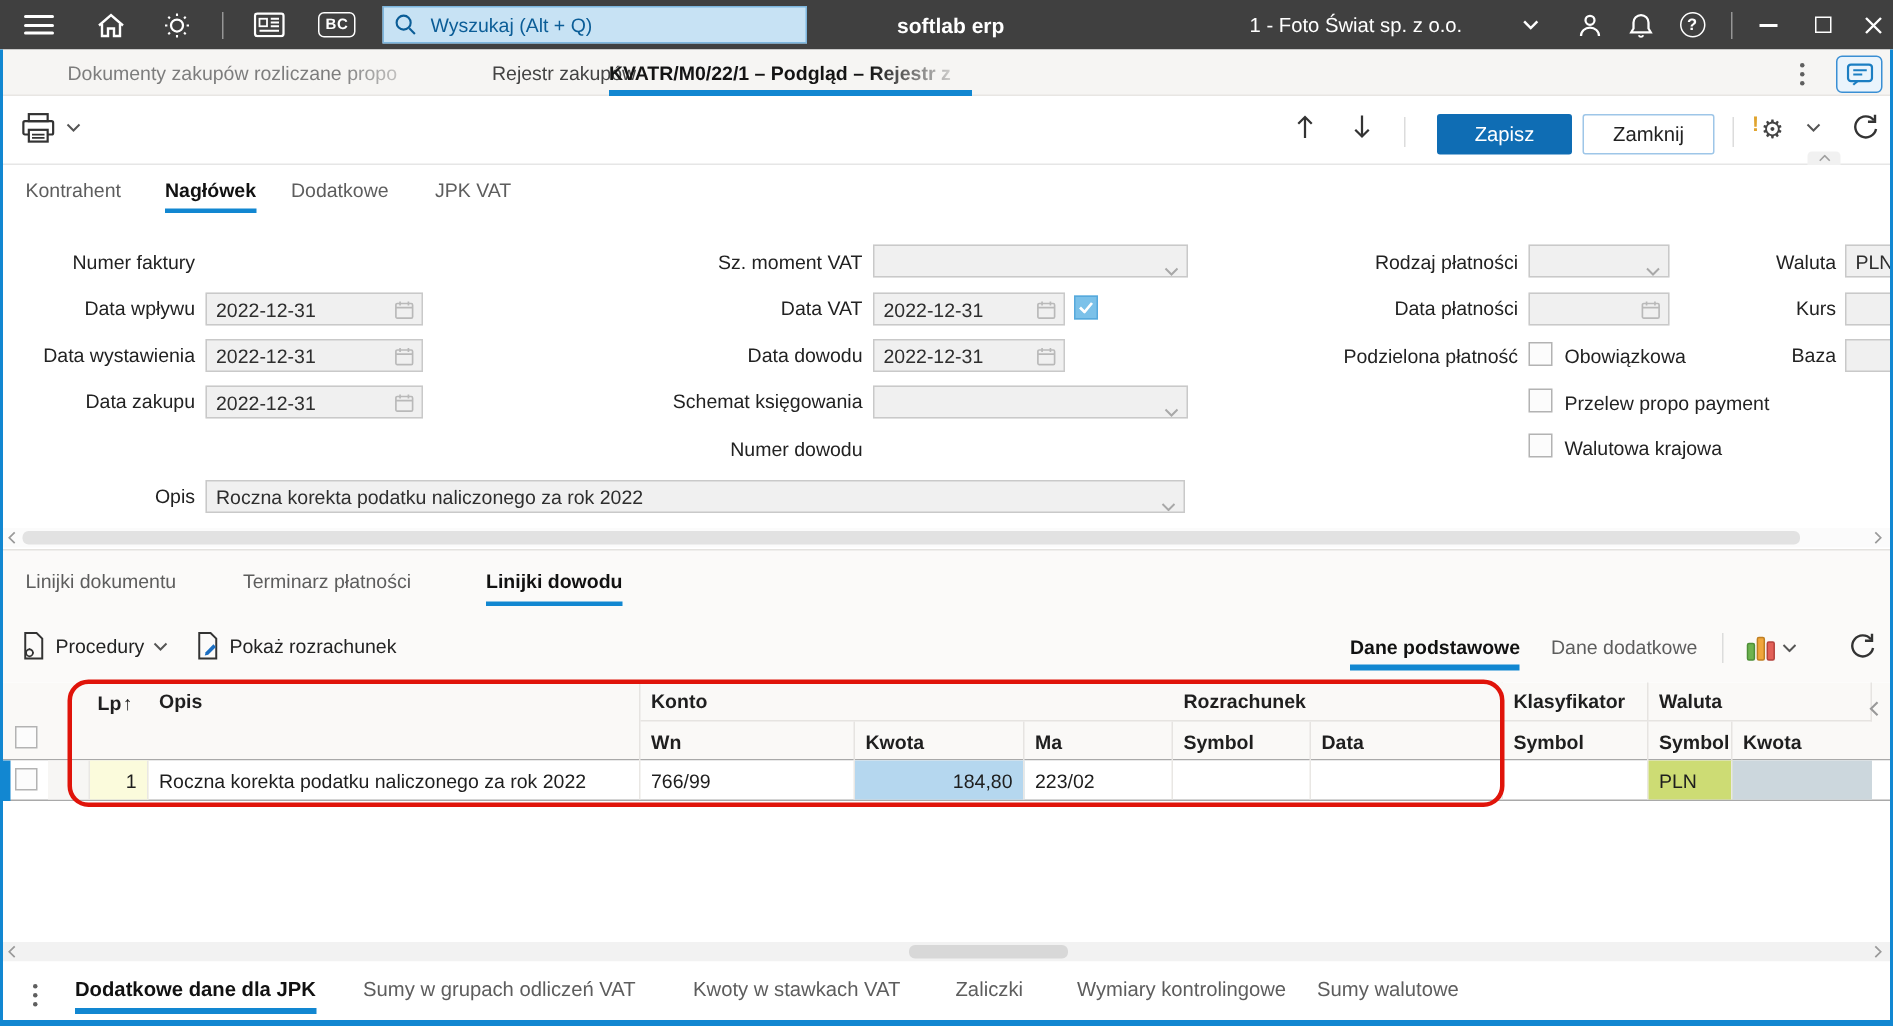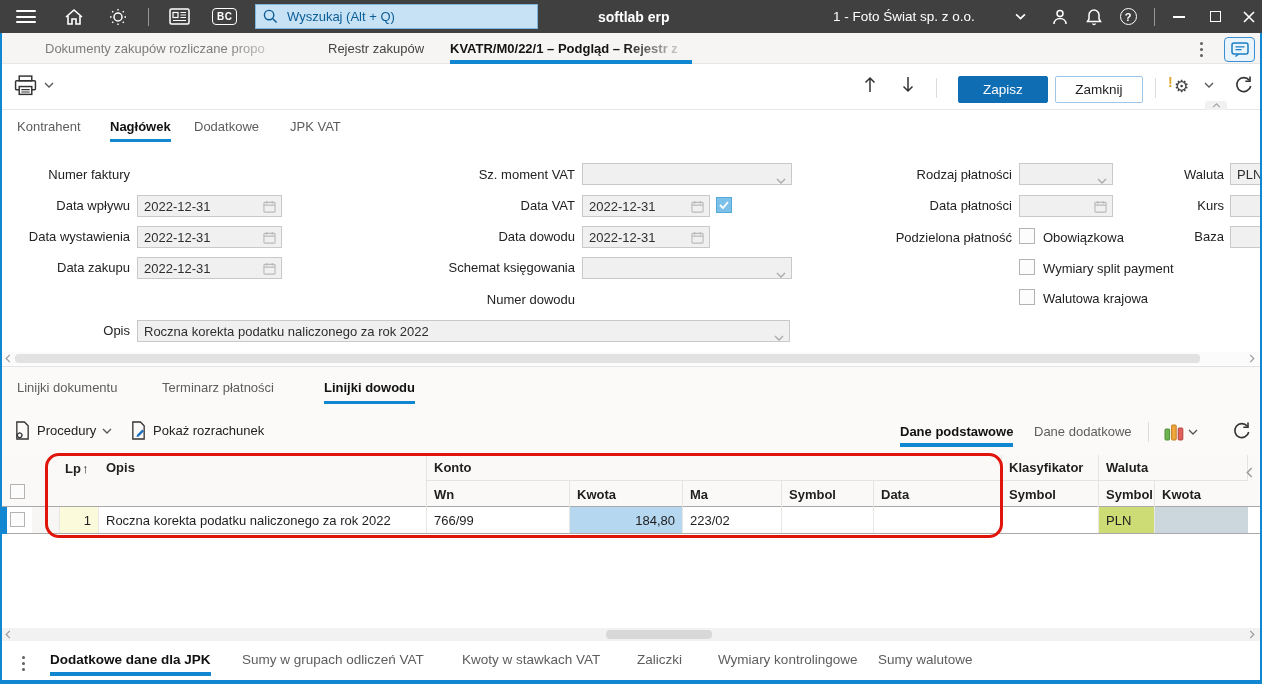--- a/index.html
+++ b/index.html
@@ -31,21 +31,21 @@
             padding:2px 4px;color:#fff;letter-spacing:.5px;}
 
   
   .doctabs{position:absolute;left:0;top:33px;width:1262px;height:31px;background:#f6f5f3;
            border-bottom:1px solid #e8e6e3;}
   .doctab{position:absolute;top:0;height:31px;display:flex;align-items:center;cursor:pointer;white-space:nowrap;}
   .fade{-webkit-mask-image:linear-gradient(90deg,#000 72%,transparent 99%);
         mask-image:linear-gradient(90deg,#000 72%,transparent 99%);overflow:hidden;}
   .doctab.t1{left:45px;width:252px;color:#7d7d7d;}
   .doctab.t2{left:328px;color:#444;}
-  .doctab.t3{left:450px;width:242px;color:#141414;font-weight:700;}
+  .doctab.t3{left:406px;width:242px;color:#141414;font-weight:700;}
   .doctab.t3::after{content:"";position:absolute;left:0;right:0;bottom:0;height:4px;background:#1287d1;}
   .doc-kebab{position:absolute;left:1193px;top:6px;width:16px;height:20px;display:flex;flex-direction:column;
              align-items:center;justify-content:center;gap:3px;cursor:pointer;}
   .doc-kebab i{width:3px;height:3px;border-radius:50%;background:#5f5f5f;}
   .comment-btn{position:absolute;left:1224px;top:37px;width:31px;height:25px;border:1px solid #3a8fd4;
                border-radius:4px;background:#eaf4fc;display:flex;align-items:center;justify-content:center;cursor:pointer;}
 
   
   .toolbar{position:absolute;left:2px;top:64px;width:1258px;height:46px;background:#fff;
            border-bottom:1px solid #e6e6e6;}
@@ -385,21 +385,21 @@
             <rect x="1" y="2.5" width="12" height="10.5" rx="1" fill="none" stroke="#b9b9b9" stroke-width="1.2"></rect>
             <path d="M1 5.5h12M4 1v3M10 1v3" stroke="#b9b9b9" stroke-width="1.2"></path>
           </svg></span>
     </div>
 
     <div class="flabel" style="left:850px;top:82px;width:160px;">Podzielona płatność</div>
     <div class="cb" style="left:1017px;top:80px;"></div>
     <div class="cb-label" style="left:1041px;top:82px;">Obowiązkowa</div>
 
     <div class="cb" style="left:1017px;top:111px;"></div>
-    <div class="cb-label" style="left:1041px;top:113px;">Wymiary split payment</div>
+    <div class="cb-label" style="left:1041px;top:113px;">Przelew propo payment</div>
 
     <div class="cb" style="left:1017px;top:141px;"></div>
     <div class="cb-label" style="left:1041px;top:143px;">Walutowa krajowa</div>
 
     <div class="flabel" style="left:1142px;top:19px;width:80px;">Waluta</div>
     <div class="fld" style="left:1228px;top:15px;width:32px;">
       <span>PLN</span>
     </div>
     <div class="flabel" style="left:1142px;top:50px;width:80px;">Kurs</div>
     <div class="fld" style="left:1228px;top:47px;width:32px;"></div>
@@ -472,20 +472,23 @@
 
       <div class="hc" style="left:56px;top:0;width:41px;height:26px;border-right:none;">
         <span>Lp</span>
           <span style="font-weight:400;margin-left:1px;">↑</span>
       </div>
       <div class="hc" style="left:97px;top:0;width:328px;height:52px;align-items:flex-start;padding-top:5px;">
           <span>Opis</span>
         </div>
       <div class="hc" style="left:425px;top:0;width:575px;height:26px;border-bottom:1px solid #e6e4e1;">
           <span>Konto</span>
+        </div>
+      <div class="hc" style="left:780px;top:0;width:220px;height:26px;border-bottom:1px solid #e6e4e1;border-right:none;background:#faf9f7;z-index:2;">
+          <span>Rozrachunek</span>
         </div>
       <div class="hc" style="left:1000px;top:0;width:97px;height:26px;border-bottom:1px solid #e6e4e1;">
           <span>Klasyfikator</span>
         </div>
       <div class="hc" style="left:1097px;top:0;width:149px;height:26px;border-bottom:1px solid #e6e4e1;">
           <span>Waluta</span>
         </div>
 
       <div class="cb" style="left:8px;top:29px;width:15px;height:15px;"></div>
       <div class="hc" style="left:425px;top:26px;width:143px;height:26px;">

